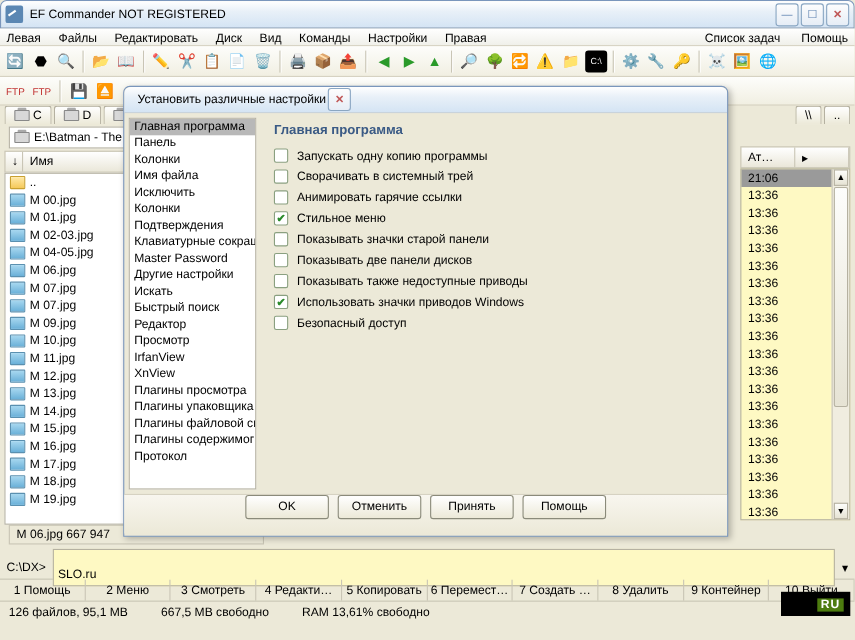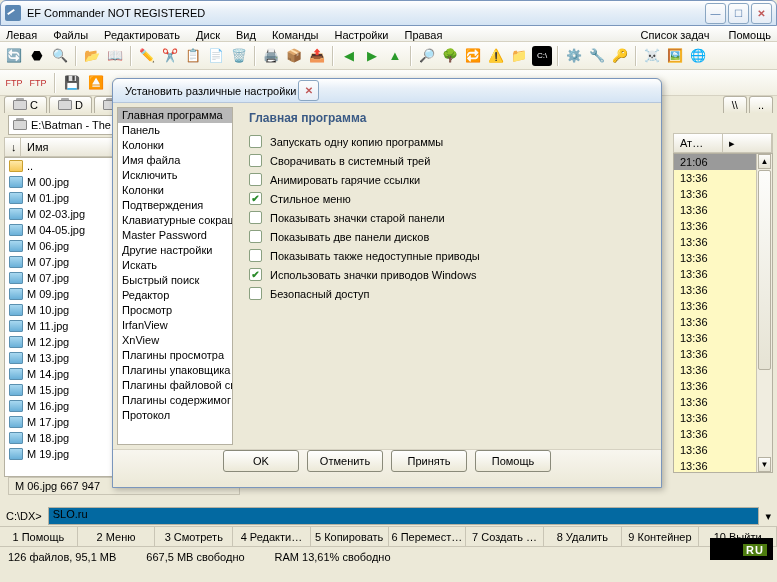--- a/index.html
+++ b/index.html
@@ -32,21 +32,21 @@
 .fico.folder{background:linear-gradient(#ffe9a8,#f5c95a);border-color:#c9a030}
 .mainarea{position:relative;height:410px}
 .leftpanel{position:absolute;left:4px;top:0;width:240px}
 .rightpanel{position:absolute;right:4px;top:0;width:100px}
 .rightpanel .listhdr .hcol{flex:1}
 .rfiles{background:#fef9c3;border:1px solid #b5b1a1;font-size:11px}
 .rrow{height:16px;display:flex;align-items:center;padding:0 6px;justify-content:space-between}
 .rrow.sel{background:#9a9a9a;color:#fff}
 .statusline{height:18px;background:#ece9d8;border:1px solid #c9c5b5;display:flex;align-items:center;padding:0 6px;font-size:11px;margin:0 4px}
 .cmdline{height:20px;display:flex;align-items:center;padding:0 6px;font-size:11px;gap:6px}
-.cmdinput{flex:1;background:#0369a1;border:1px solid #b5b1a1;height:18px;padding:0 4px}
+.cmdinput{flex:1;background:#fef9c3;border:1px solid #b5b1a1;height:18px;padding:16px 4px}
 .fkeys{height:20px;display:flex;border-top:1px solid #c9c5b5;background:#ece9d8}
 .fkey{flex:1;border-right:1px solid #c9c5b5;display:flex;align-items:center;justify-content:center;font-size:11px;overflow:hidden;white-space:nowrap}
 .bottomstat{height:20px;display:flex;align-items:center;padding:0 8px;font-size:11px;background:#ece9d8;border-top:1px solid #c9c5b5;gap:30px}
 
 .dialog{position:absolute;left:112px;top:78px;width:550px;height:410px;background:#ece9d8;border:1px solid #7a96bc;border-radius:6px 6px 0 0;box-shadow:2px 2px 6px rgba(0,0,0,.25)}
 .dlgtitle{height:24px;background:linear-gradient(#fff,#e8f0f8 40%,#d4e4f4);border-bottom:1px solid #b5c6db;border-radius:6px 6px 0 0;display:flex;align-items:center;padding:0 6px;color:#4a6a95;font-size:12px}
 .dlgtitle .appicon{margin-right:6px}
 .dlgbody{display:flex;height:346px}
 .treelist{width:116px;background:#fff;border:1px solid #b5b1a1;margin:4px;overflow:hidden;font-size:11px}
 .trow{height:15px;padding:1px 4px;white-space:nowrap;overflow:hidden}

